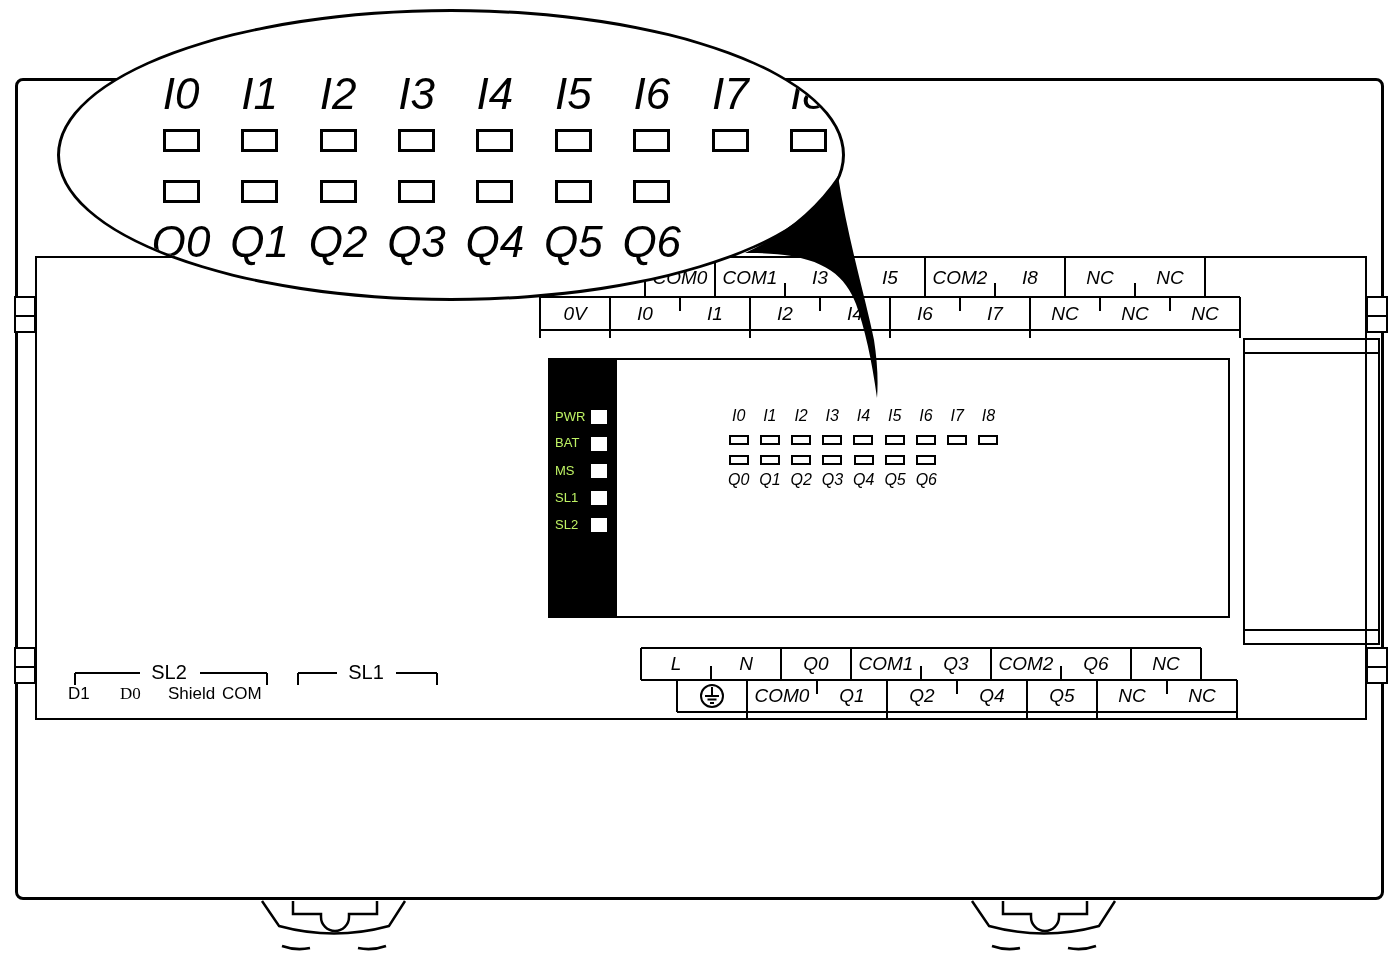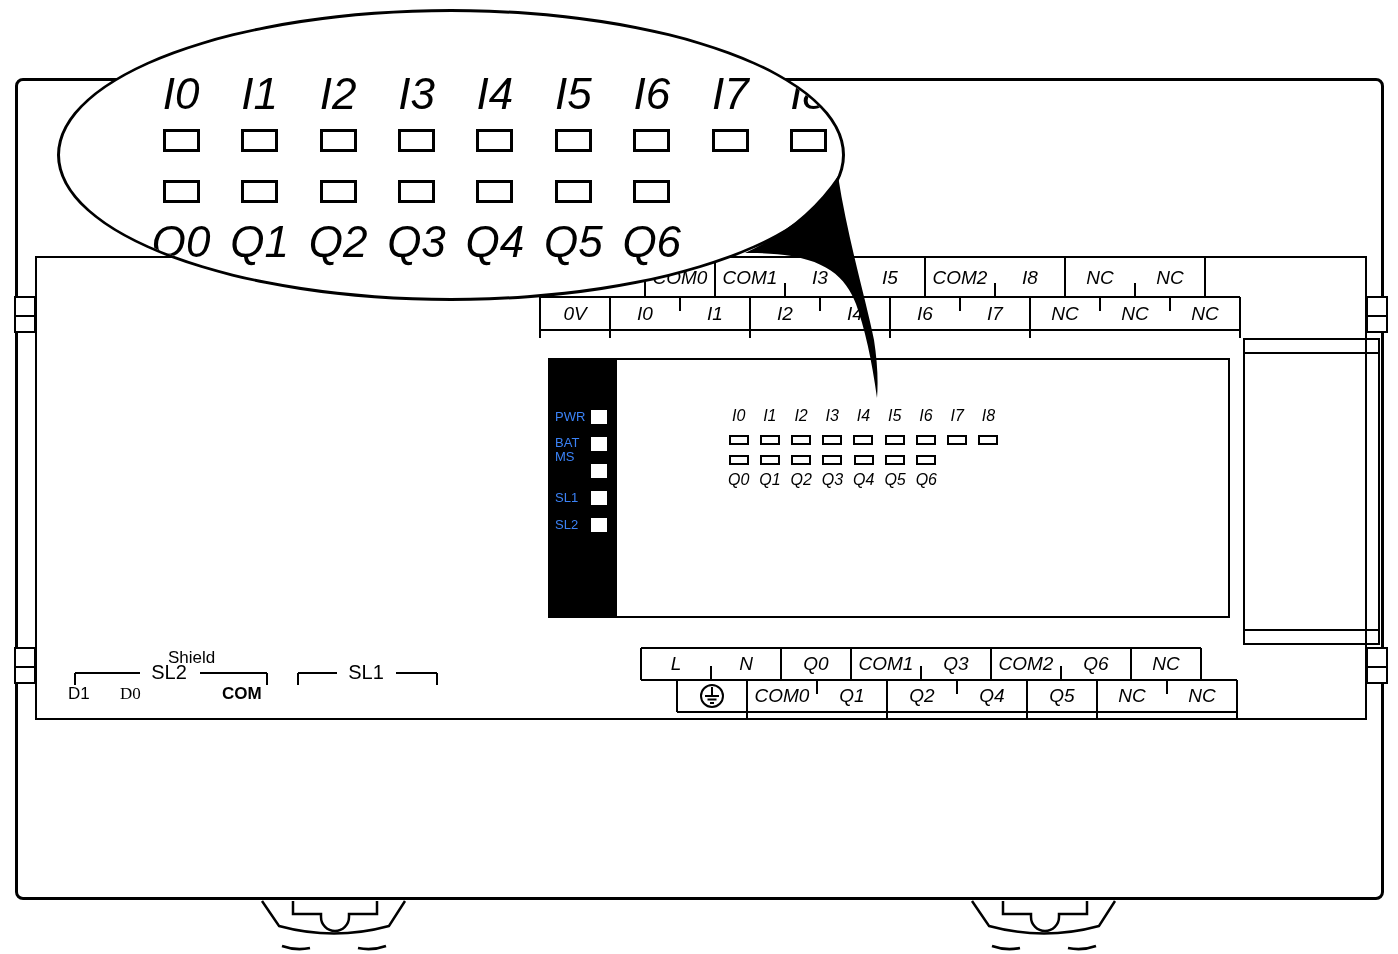--- a/index.html
+++ b/index.html
@@ -11,21 +11,21 @@
   .panel{left:35px;top:256px;width:1332px;height:464px;border:2px solid #000;box-sizing:border-box;z-index:1;}
   
   .cells{position:absolute;display:flex;z-index:3;font-style:italic;}
   .cells>span,.cells>div{flex:1 1 0;text-align:center;}
   .tr{font-size:19px;}
   .tr-u{height:41px;line-height:43px;}
   .tr-l{height:33px;line-height:33px;}
   .cellmid{display:flex;align-items:center;justify-content:center;}
   
   .ledpanel{left:548px;top:358px;width:67px;height:260px;background:#000;z-index:2;}
-  .ledpanel .lbl{position:absolute;left:7px;color:#3b82f6;font-size:13px;line-height:14px;}
+  .ledpanel .lbl{position:absolute;left:7px;color:#bef264;font-size:13px;line-height:14px;}
   .ledpanel .sq{position:absolute;left:43px;width:16px;height:14px;background:#fff;}
   
   .display{left:615px;top:358px;width:615px;height:260px;border:2px solid #000;box-sizing:border-box;z-index:2;}
   .mtx{font-size:16px;}
   .led{width:20px;height:10px;border:2px solid #000;box-sizing:border-box;margin:0 auto;}
   
   .ellipse{left:57px;top:9px;width:788px;height:292px;background:#fff;border:3px solid #000;
            border-radius:50%;overflow:hidden;box-sizing:border-box;z-index:6;}
   .mag{font-size:44px;}
   .bigled{width:37px;height:23px;border:3px solid #000;box-sizing:border-box;margin:0 auto;}
@@ -41,21 +41,21 @@
 <body>
 
 <div id="stage">
 
   <div class="abs case"></div>
   <div class="abs panel"></div>
 
   <div class="abs ledpanel">
     <span class="lbl" style="top:52px">PWR</span>
     <span class="lbl" style="top:78px">BAT</span>
-    <span class="lbl" style="top:92px">MS</span>
+    <span class="lbl" style="top:106px">MS</span>
     <span class="lbl" style="top:133px">SL1</span>
     <span class="lbl" style="top:160px">SL2</span>
     <span class="sq" style="top:52px"></span>
     <span class="sq" style="top:79px"></span>
     <span class="sq" style="top:106px"></span>
     <span class="sq" style="top:133px"></span>
     <span class="sq" style="top:160px"></span>
   </div>
 
   <div class="abs display">
@@ -187,22 +187,22 @@
     <span>Q4</span>
     <span>Q5</span>
     <span>NC</span>
     <span>NC</span>
   </div>
 
   <span class="sllbl" style="left:143px;top:661px;width:52px;">SL2</span>
   <span class="sllbl" style="left:340px;top:661px;width:52px;">SL1</span>
   <span class="slpin" style="left:68px;top:684px;width:44px;">D1</span>
   <span class="slpin" style="left:120px;top:684px;width:44px;font-family:Liberation Serif, serif;">D0</span>
-  <span class="slpin" style="left:168px;top:648px;width:56px;">Shield</span>
-  <span class="slpin" style="left:222px;top:684px;width:48px;font-weight:bold;">COM</span>
+  <span class="slpin" style="left:168px;top:684px;width:56px;">Shield</span>
+  <span class="slpin" style="left:222px;top:684px;width:48px;">COM</span>
 
   <svg class="abs linework" width="1398" height="954">
     <g stroke="#000" stroke-width="2" fill="none">
 
       <line x1="540" y1="297" x2="1240" y2="297"></line>
       <line x1="540" y1="330" x2="1240" y2="330"></line>
 
       <line x1="645" y1="256" x2="645" y2="297"></line>
         <line x1="715" y1="256" x2="715" y2="297"></line>
       <line x1="925" y1="256" x2="925" y2="297"></line>

